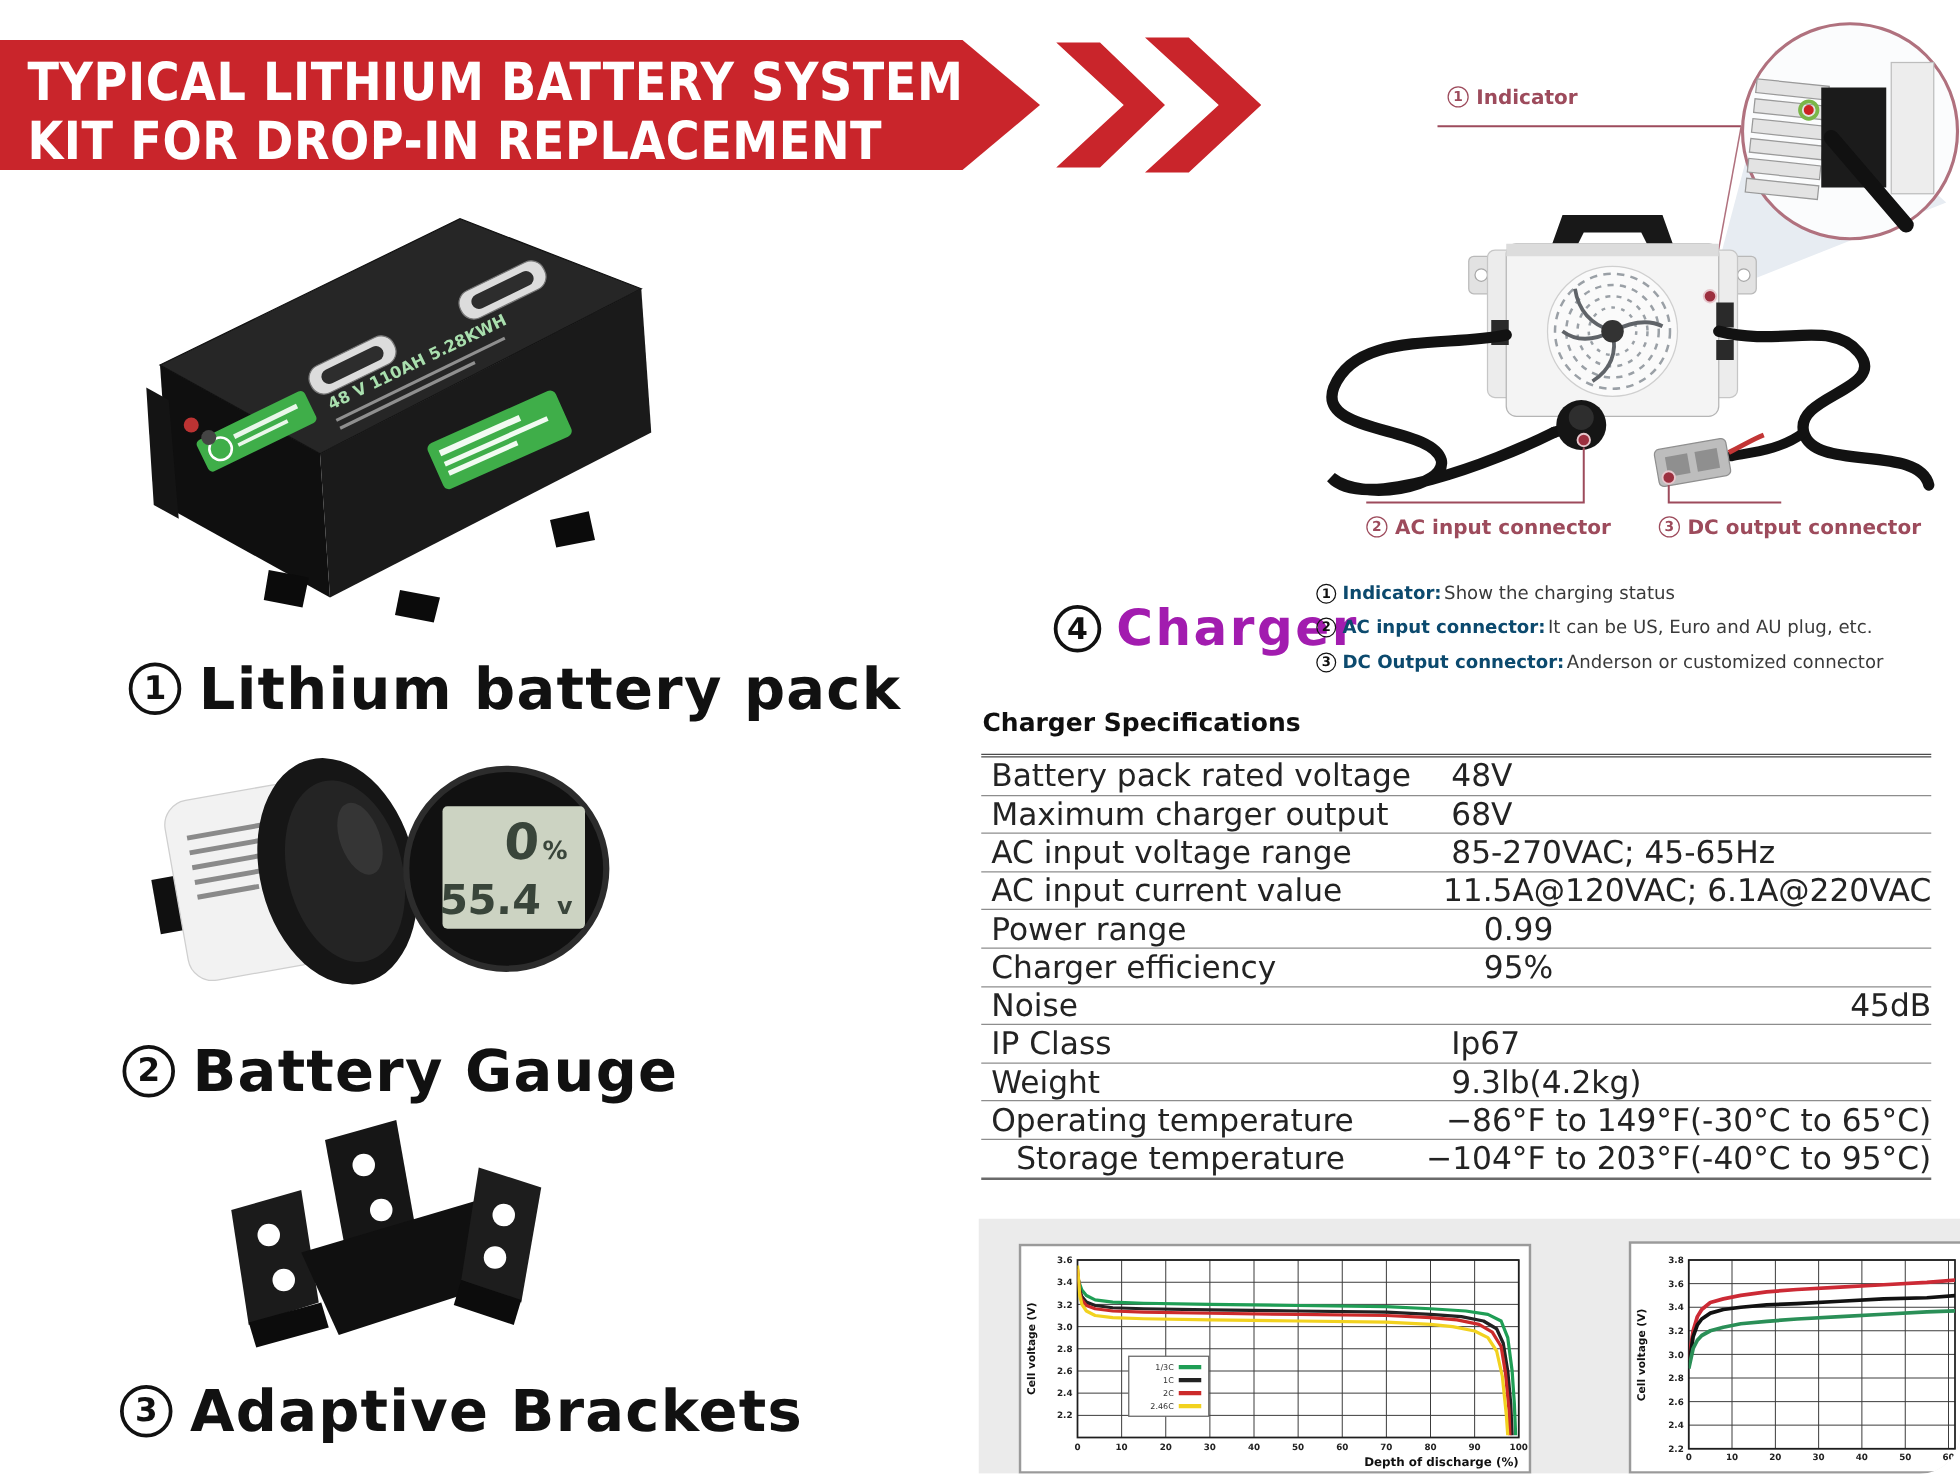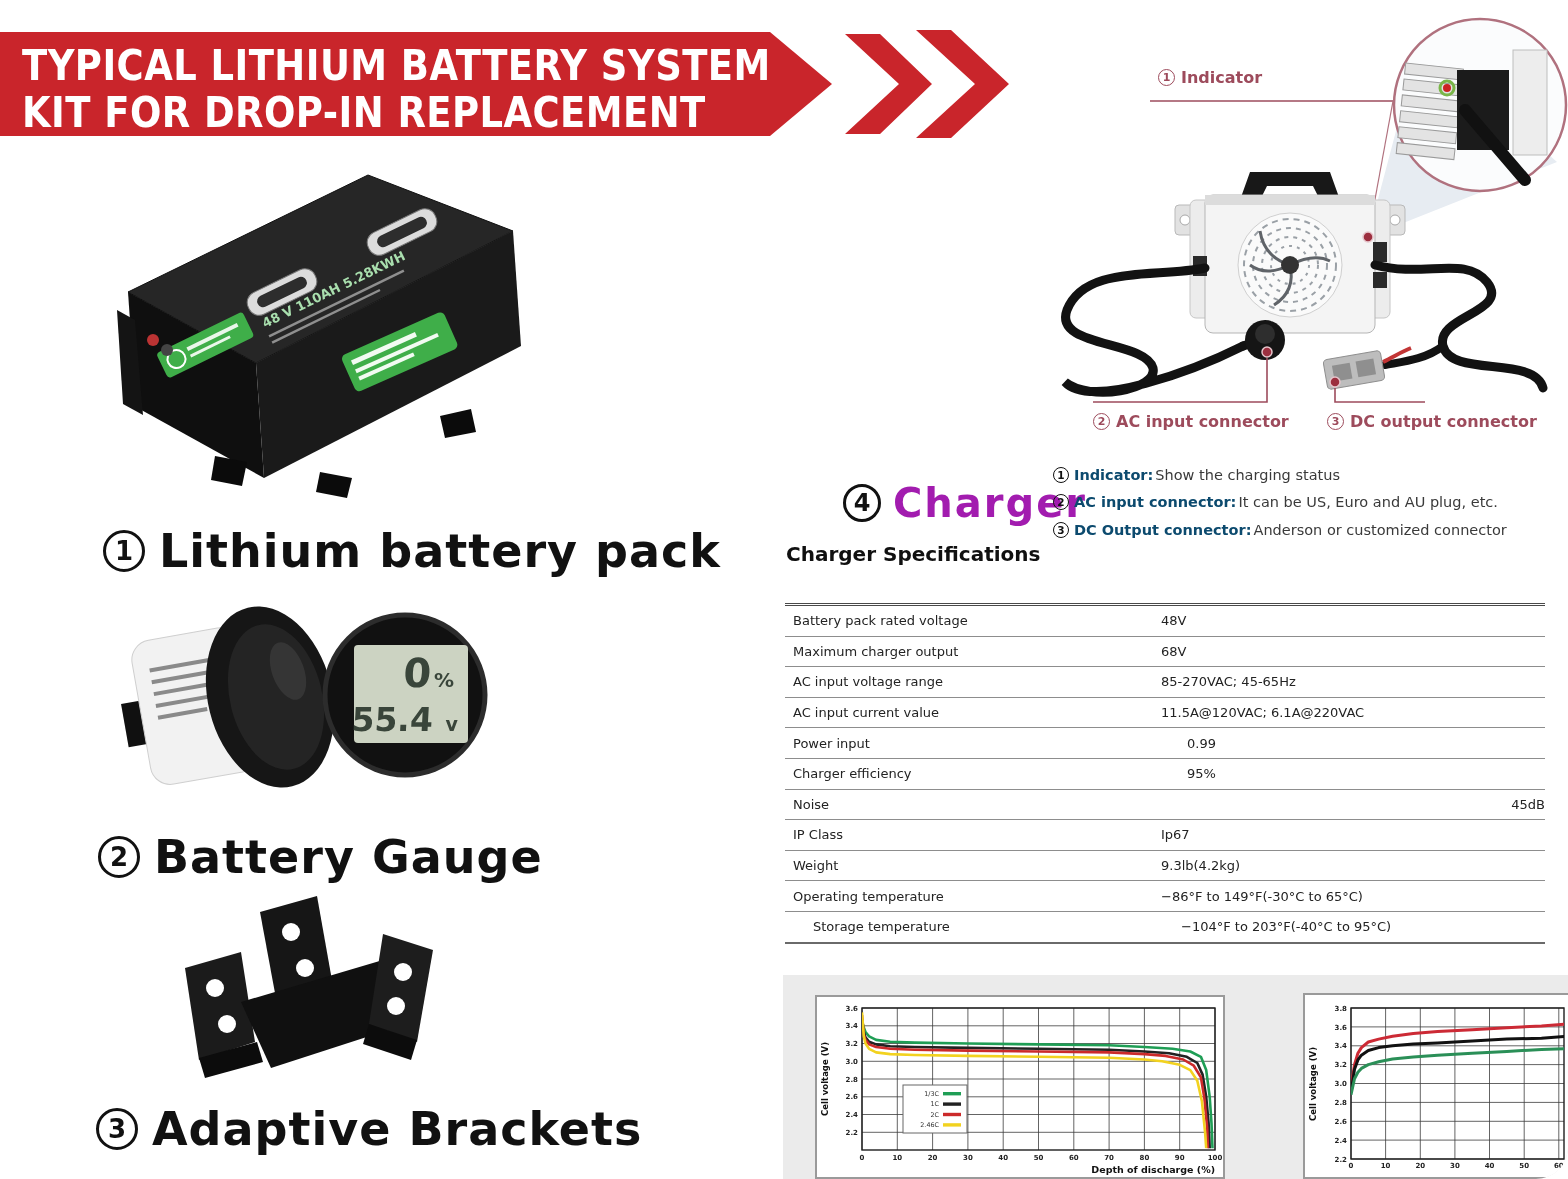--- a/index.html
+++ b/index.html
@@ -23,25 +23,25 @@
   .charger-head{position:absolute;left:843px;top:480px;display:flex;align-items:center;gap:12px;}
   .charger-head .txt{font-size:40px;font-weight:800;letter-spacing:2px;color:#a21caf;}
   
   .callout{position:absolute;display:flex;align-items:center;color:#9d4b5c;font-weight:bold;
            font-size:16px;white-space:nowrap;}
   
   .notes{position:absolute;left:1053px;top:461px;width:430px;}
   .note-line{display:flex;align-items:center;height:27.5px;font-size:14.5px;color:#3a3a3a;white-space:nowrap;}
   .note-line b{color:#0c4a6e;margin-right:2px;}
   
-  .spec-title{position:absolute;left:786px;top:542px;font-size:20px;font-weight:bold;color:#101010;}
+  .spec-title{position:absolute;left:786px;top:566px;font-size:20px;font-weight:bold;color:#101010;}
   .spec-table{position:absolute;left:785px;top:603px;width:760px;border-top:3px double #4a4a4a;
               border-bottom:2px solid #6a6a6a;}
   .spec-row{display:flex;align-items:center;height:29.6px;border-bottom:1.5px solid #8d8d8d;
-            font-size:13px;color:#232323;white-space:nowrap;}
+            font-size:25px;color:#232323;white-space:nowrap;}
   .spec-row:last-child{border-bottom:none;margin-left:20px;}
   .spec-label{width:368px;padding-left:8px;}
   .spec-value{flex:1;}
   
   .charts-bg{position:absolute;left:783px;top:975px;width:785px;height:204px;background:#ebebeb;}
   .chart-panel{position:absolute;background:#fff;border:2px solid #9a9a9a;}
   svg text{font-family:"DejaVu Sans","Liberation Sans",sans-serif;}
 </style>
 </head>
 <body>
@@ -288,21 +288,21 @@
       </div>
     <div class="spec-row">
         <span class="spec-label">AC input voltage range</span>
         <span class="spec-value">85-270VAC; 45-65Hz</span>
       </div>
     <div class="spec-row">
         <span class="spec-label">AC input current value</span>
         <span class="spec-value">11.5A@120VAC; 6.1A@220VAC</span>
       </div>
     <div class="spec-row">
-        <span class="spec-label">Power input</span>
+        <span class="spec-label">Power range</span>
         <span class="spec-value" style="padding-left:26px;">0.99</span>
       </div>
     <div class="spec-row">
         <span class="spec-label">Charger efficiency</span>
         <span class="spec-value" style="padding-left:26px;">95%</span>
       </div>
     <div class="spec-row">
         <span class="spec-label">Noise</span>
         <span class="spec-value" style="padding-left:22px;text-align:right;">45dB</span>
       </div>

